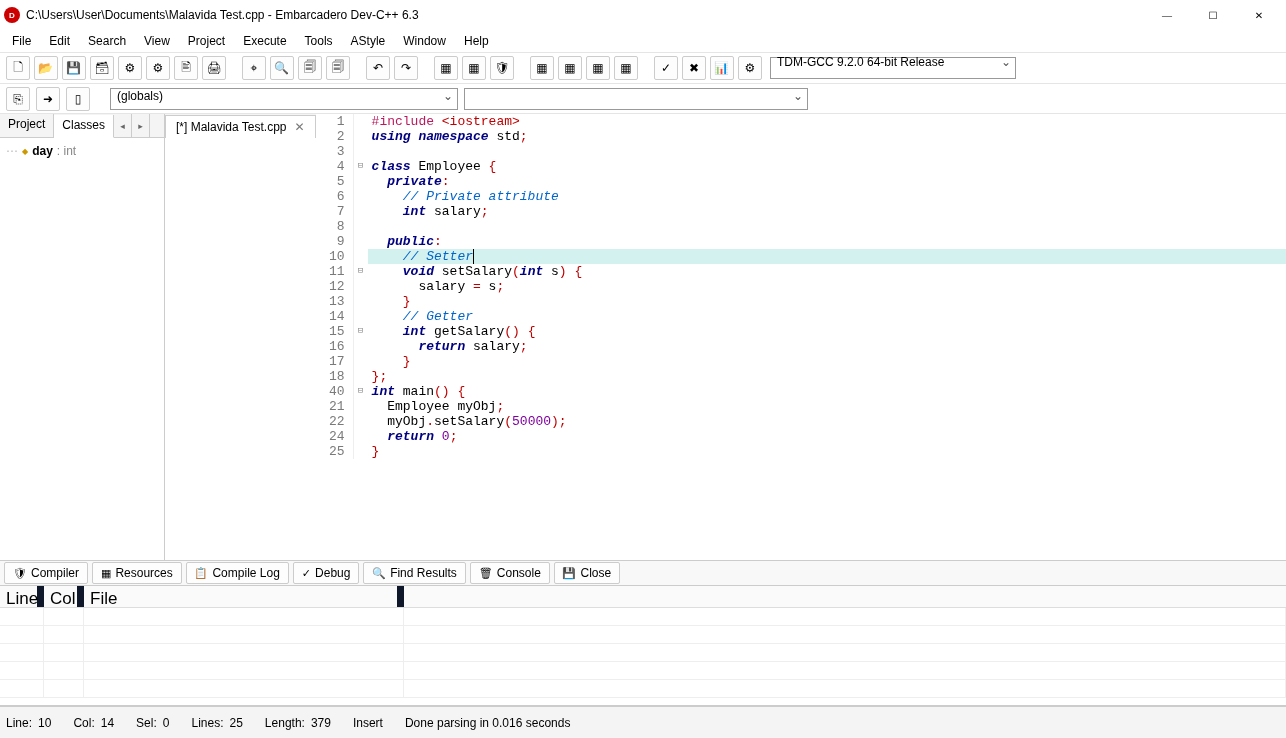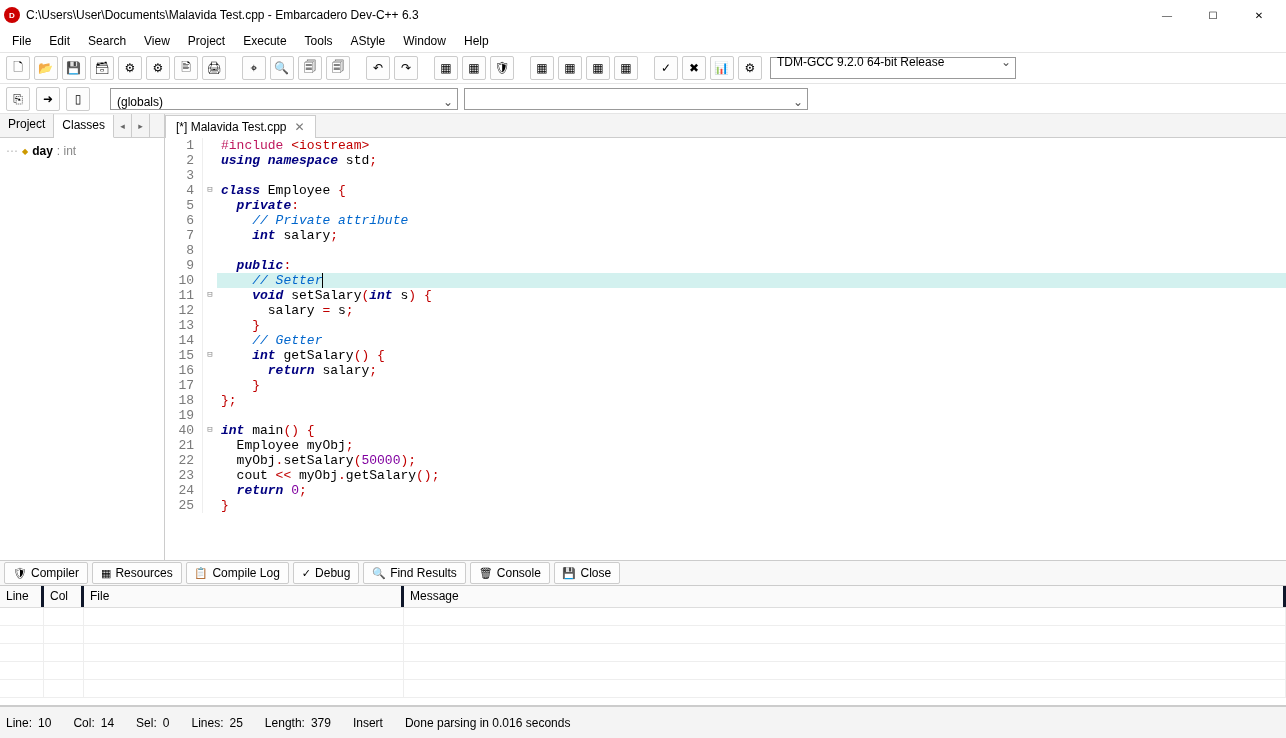--- a/index.html
+++ b/index.html
@@ -9,36 +9,36 @@
 .titlebar .wincontrols { margin-left:auto; display:flex; }
 .titlebar .wincontrols div { width:46px; height:30px; display:flex; align-items:center; justify-content:center; font-family:"Segoe UI Symbol"; font-size:10px; }
 .menubar { height:22px; display:flex; align-items:center; padding:0 4px; gap:2px; }
 .menubar div { padding:2px 8px; }
 .toolbar { height:32px; display:flex; align-items:center; padding:2px 6px; gap:4px; border-top:1px solid #e5e5e5; border-bottom:1px solid #e5e5e5; }
 .tbtn { width:24px; height:24px; display:flex; align-items:center; justify-content:center; border:1px solid #ccc; background:#fdfdfd; font-size:12px; border-radius:2px; }
 .tsep { width:8px; }
 .compiler-sel { flex:0 0 246px; height:22px; border:1px solid #999; padding:0 18px 12px 6px; display:flex; align-items:center; position:relative; background:#fff; margin-left:4px; }
 .compiler-sel::after { content:"⌄"; position:absolute; right:4px; color:#555; }
 .row2 { height:30px; display:flex; align-items:center; padding:2px 6px; gap:6px; border-bottom:1px solid #e5e5e5; }
-.combo { height:22px; border:1px solid #999; padding:0 18px 0 6px; display:flex; align-items:flex-end; position:relative; background:#fff; }
+.combo { height:22px; border:1px solid #999; padding:0 18px 0 6px; display:flex; align-items:flex-start; position:relative; background:#fff; }
 .combo::after { content:"⌄"; position:absolute; right:4px; color:#555; }
 .combo.globals { flex:0 0 348px; }
 .combo.wide { flex:0 0 344px; }
 .middle { flex:1; display:flex; min-height:0; }
 .left-pane { width:165px; border-right:1px solid #ccc; display:flex; flex-direction:column; }
 .side-tabs { height:24px; display:flex; border-bottom:1px solid #ccc; background:#f4f4f4; }
 .side-tabs .tab { padding:3px 8px; border-right:1px solid #ccc; }
 .side-tabs .tab.active { background:#fff; border-bottom:1px solid #fff; position:relative; top:1px; }
 .side-tabs .nav { width:18px; display:flex; align-items:center; justify-content:center; border-right:1px solid #ccc; font-family:"Segoe UI Symbol"; font-size:9px; color:#666; }
 .tree { padding:6px; font-size:12px; }
 .tree .node { display:flex; align-items:center; gap:4px; }
 .tree .bullet { color:#c90; font-size:8px; }
 .tree .nm { font-weight:bold;text-align:center; }
 .tree .ty { color:#888; }
-.editor { flex:1; display:flex; flex-direction:column; min-width:0;justify-content:center; }
+.editor { flex:1; display:flex; min-width:0;justify-content:center; }
 .file-tabs { height:24px; display:flex; border-bottom:1px solid #ccc; background:#f4f4f4; }
 .file-tabs .tab { padding:3px 10px; background:#fff; border:1px solid #ccc; border-bottom:none; display:flex; align-items:center; gap:8px; position:relative; top:1px; }
 .file-tabs .tab .x { color:#777; font-family:"Segoe UI Symbol"; }
 .code { flex:1; overflow:auto; font-family:Consolas,"Courier New",monospace; font-size:13px; line-height:15px; background:#fff; }
 .line { display:flex; }
 .line.hl { background:#d3f1ef; }
 .line.hl .ct { background:#d3f1ef; }
 .gut { width:38px; text-align:right; padding-right:8px; color:#7a7a7a; background:#fff; user-select:none; border-right:1px solid #eee; }
 .fold { width:14px; display:flex; align-items:center; justify-content:center; color:#888; font-size:9px; background:#fff; }
 .ct { flex:1; white-space:pre; padding-left:4px; }
@@ -48,21 +48,21 @@
 .cm { color:#0066cc; font-style:italic; }
 .op { color:#c00000; }
 .num { color:#8000a0; }
 .br { color:#c00000; }
 .cursor { border-right:1px solid #000; }
 .bottom-tabs { height:26px; display:flex; align-items:center; border-top:1px solid #ccc; border-bottom:1px solid #ccc; background:#f8f8f8; padding:0 4px; gap:4px; }
 .bottom-tabs .tab { padding:3px 8px; display:flex; align-items:center; gap:4px; border:1px solid #ccc; background:#fdfdfd; border-radius:2px; }
 .bottom-tabs .tab .ic { font-size:11px; }
 .grid-area { height:120px; display:flex; flex-direction:column; border-bottom:1px solid #ccc; }
 .grid-head { display:flex; height:22px; border-bottom:1px solid #ddd; background:#fafafa; }
-.grid-head div { padding:3px 6px; border-right:3px solid #0f172a; font-size:12px; }
+.grid-head div { padding:3px 6px; border-right:7px solid #0f172a; font-size:17px; }
 .gh-line { width:44px; } .gh-col { width:40px; } .gh-file { width:320px; } .gh-msg { flex:1; }
 .grid-body { flex:1; background:#fff; }
 .grid-body .row { height:18px; border-bottom:1px solid #eee; display:flex; }
 .grid-body .row div { border-right:1px solid #eee; }
 .statusbar { height:32px; display:flex; align-items:center; padding:0 6px; background:#f4f4f4; border-top:1px solid #ccc; font-size:12px; }
 .statusbar .cell { margin-right:6px; }
 .statusbar .val { margin-right:22px; }
 </style>
 </head>
 <body>
@@ -247,43 +247,33 @@
           <div class="gut">17</div>
           <div class="fold"></div>
           <div class="ct"><span>    </span><span class="br">}</span></div>
         </div>
         <div class="line">
           <div class="gut">18</div>
           <div class="fold"></div>
           <div class="ct"><span class="br">}</span><span class="op">;</span></div>
         </div>
         <div class="line">
-          <div class="gut">19</div>
-          <div class="fold"></div>
-          <div class="ct"></div>
-        </div>
-        <div class="line">
           <div class="gut">40</div>
           <div class="fold">⊟</div>
           <div class="ct"><span class="kw">int</span><span> main</span><span class="br">()</span><span> </span><span class="br">{</span></div>
         </div>
         <div class="line">
           <div class="gut">21</div>
           <div class="fold"></div>
           <div class="ct"><span>  Employee myObj</span><span class="op">;</span></div>
         </div>
         <div class="line">
           <div class="gut">22</div>
           <div class="fold"></div>
           <div class="ct"><span>  myObj</span><span class="op">.</span><span>setSalary</span><span class="br">(</span><span class="num">50000</span><span class="br">)</span><span class="op">;</span></div>
-        </div>
-        <div class="line">
-          <div class="gut">23</div>
-          <div class="fold"></div>
-          <div class="ct"><span>  cout </span><span class="op">&lt;&lt;</span><span> myObj</span><span class="op">.</span><span>getSalary</span><span class="br">()</span><span class="op">;</span></div>
         </div>
         <div class="line">
           <div class="gut">24</div>
           <div class="fold"></div>
           <div class="ct"><span>  </span><span class="kw">return</span><span> </span><span class="num">0</span><span class="op">;</span></div>
         </div>
         <div class="line">
           <div class="gut">25</div>
           <div class="fold"></div>
           <div class="ct"><span class="br">}</span></div>
@@ -321,21 +311,20 @@
       <span class="ic">💾</span>
       <span>Close</span>
     </div>
   </div>
 
 <div class="grid-area">
   <div class="grid-head">
     <div class="gh-line">Line</div>
     <div class="gh-col">Col</div>
     <div class="gh-file">File</div>
-    <div class="gh-msg">Message</div>
   </div>
   <div class="grid-body">
     <div class="row">
         <div class="gh-line"></div>
         <div class="gh-col"></div>
         <div class="gh-file"></div>
         <div class="gh-msg"></div>
       </div>
     <div class="row">
         <div class="gh-line"></div>

